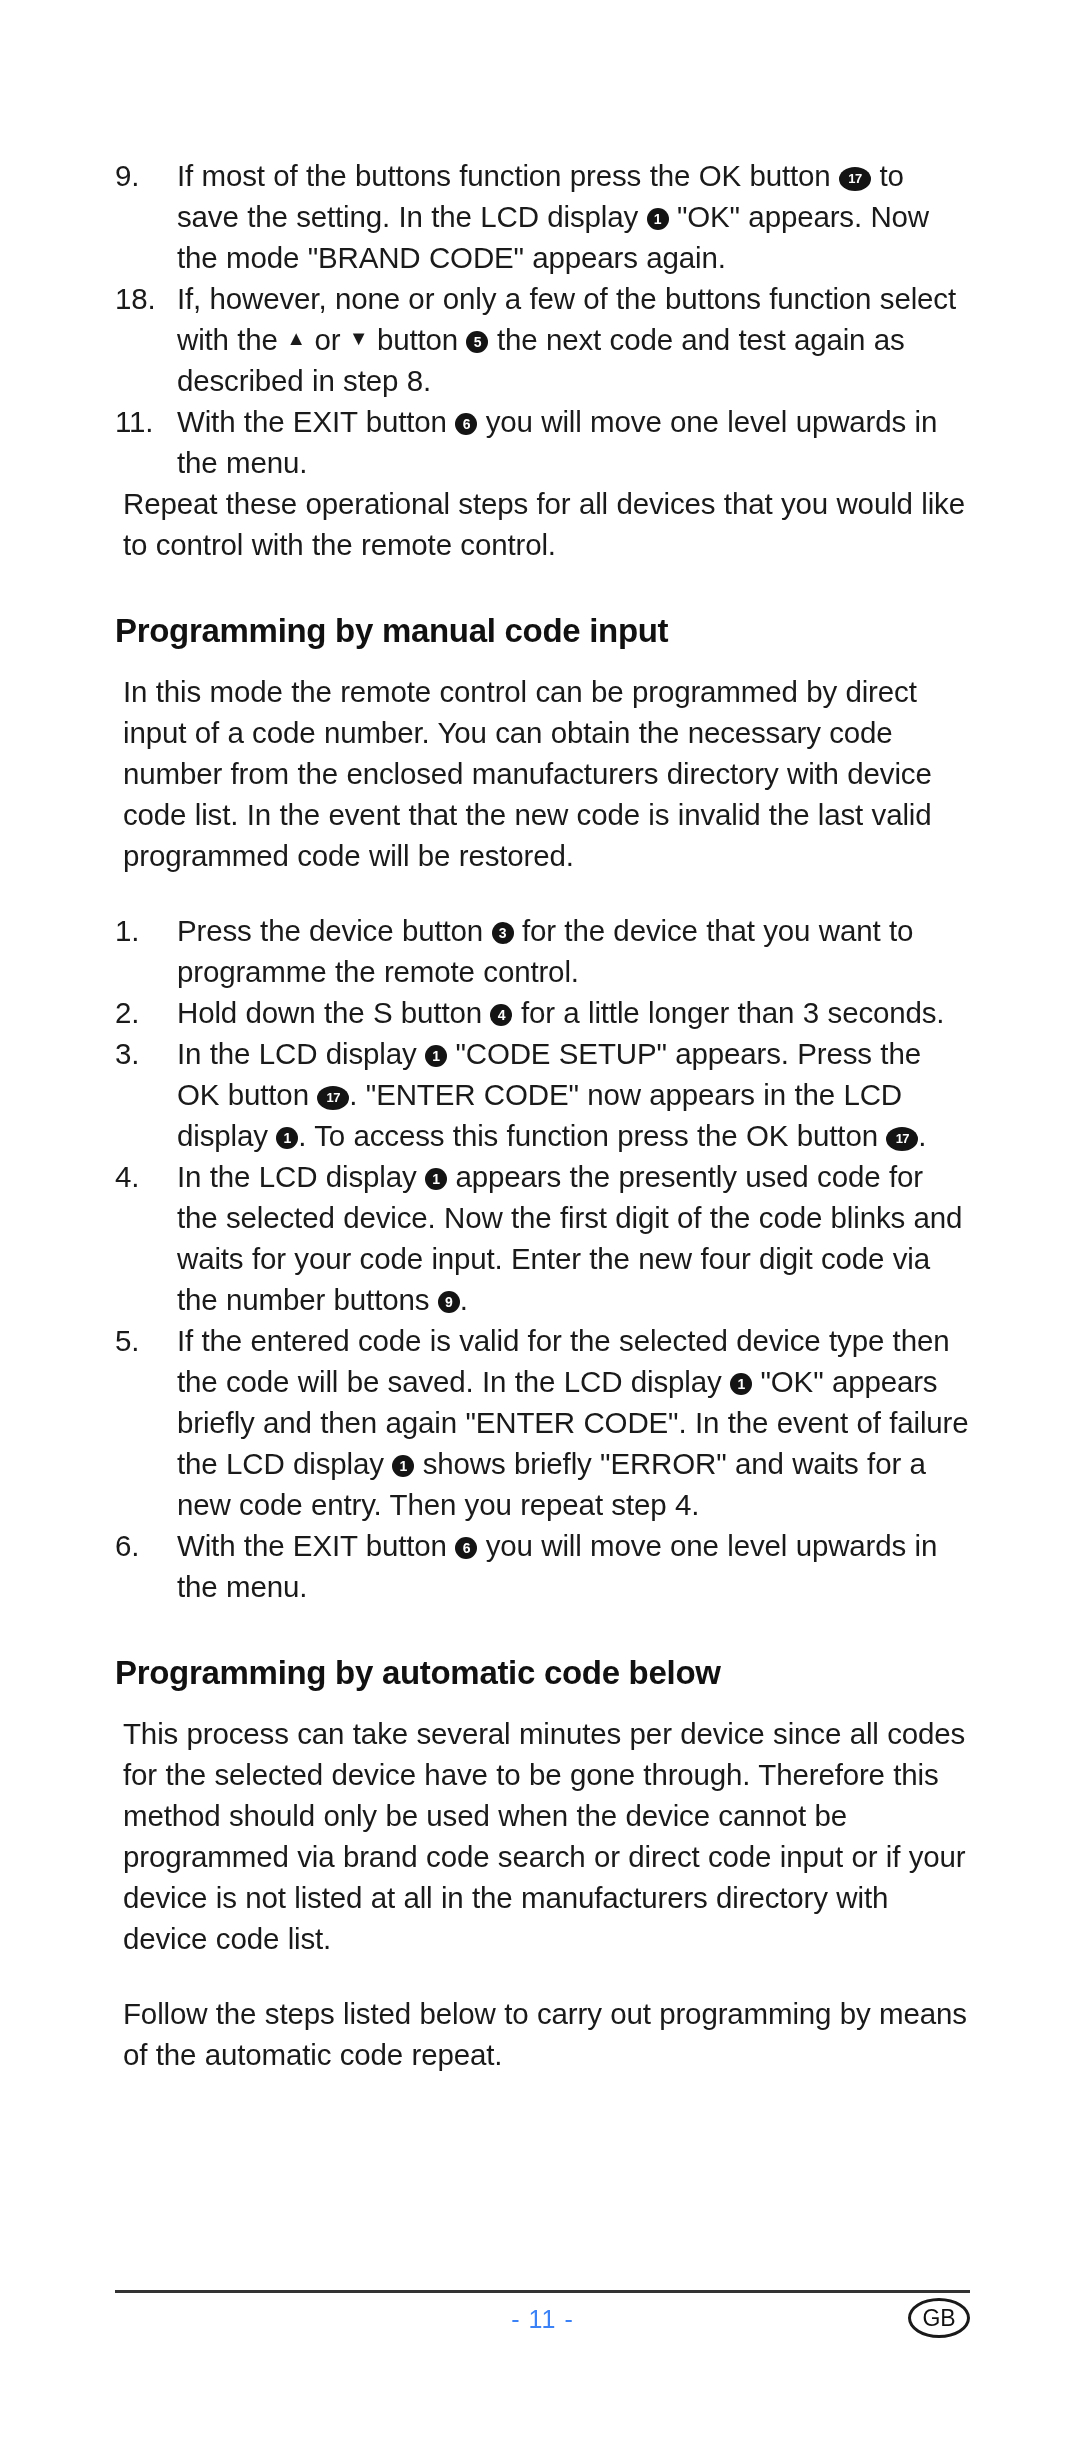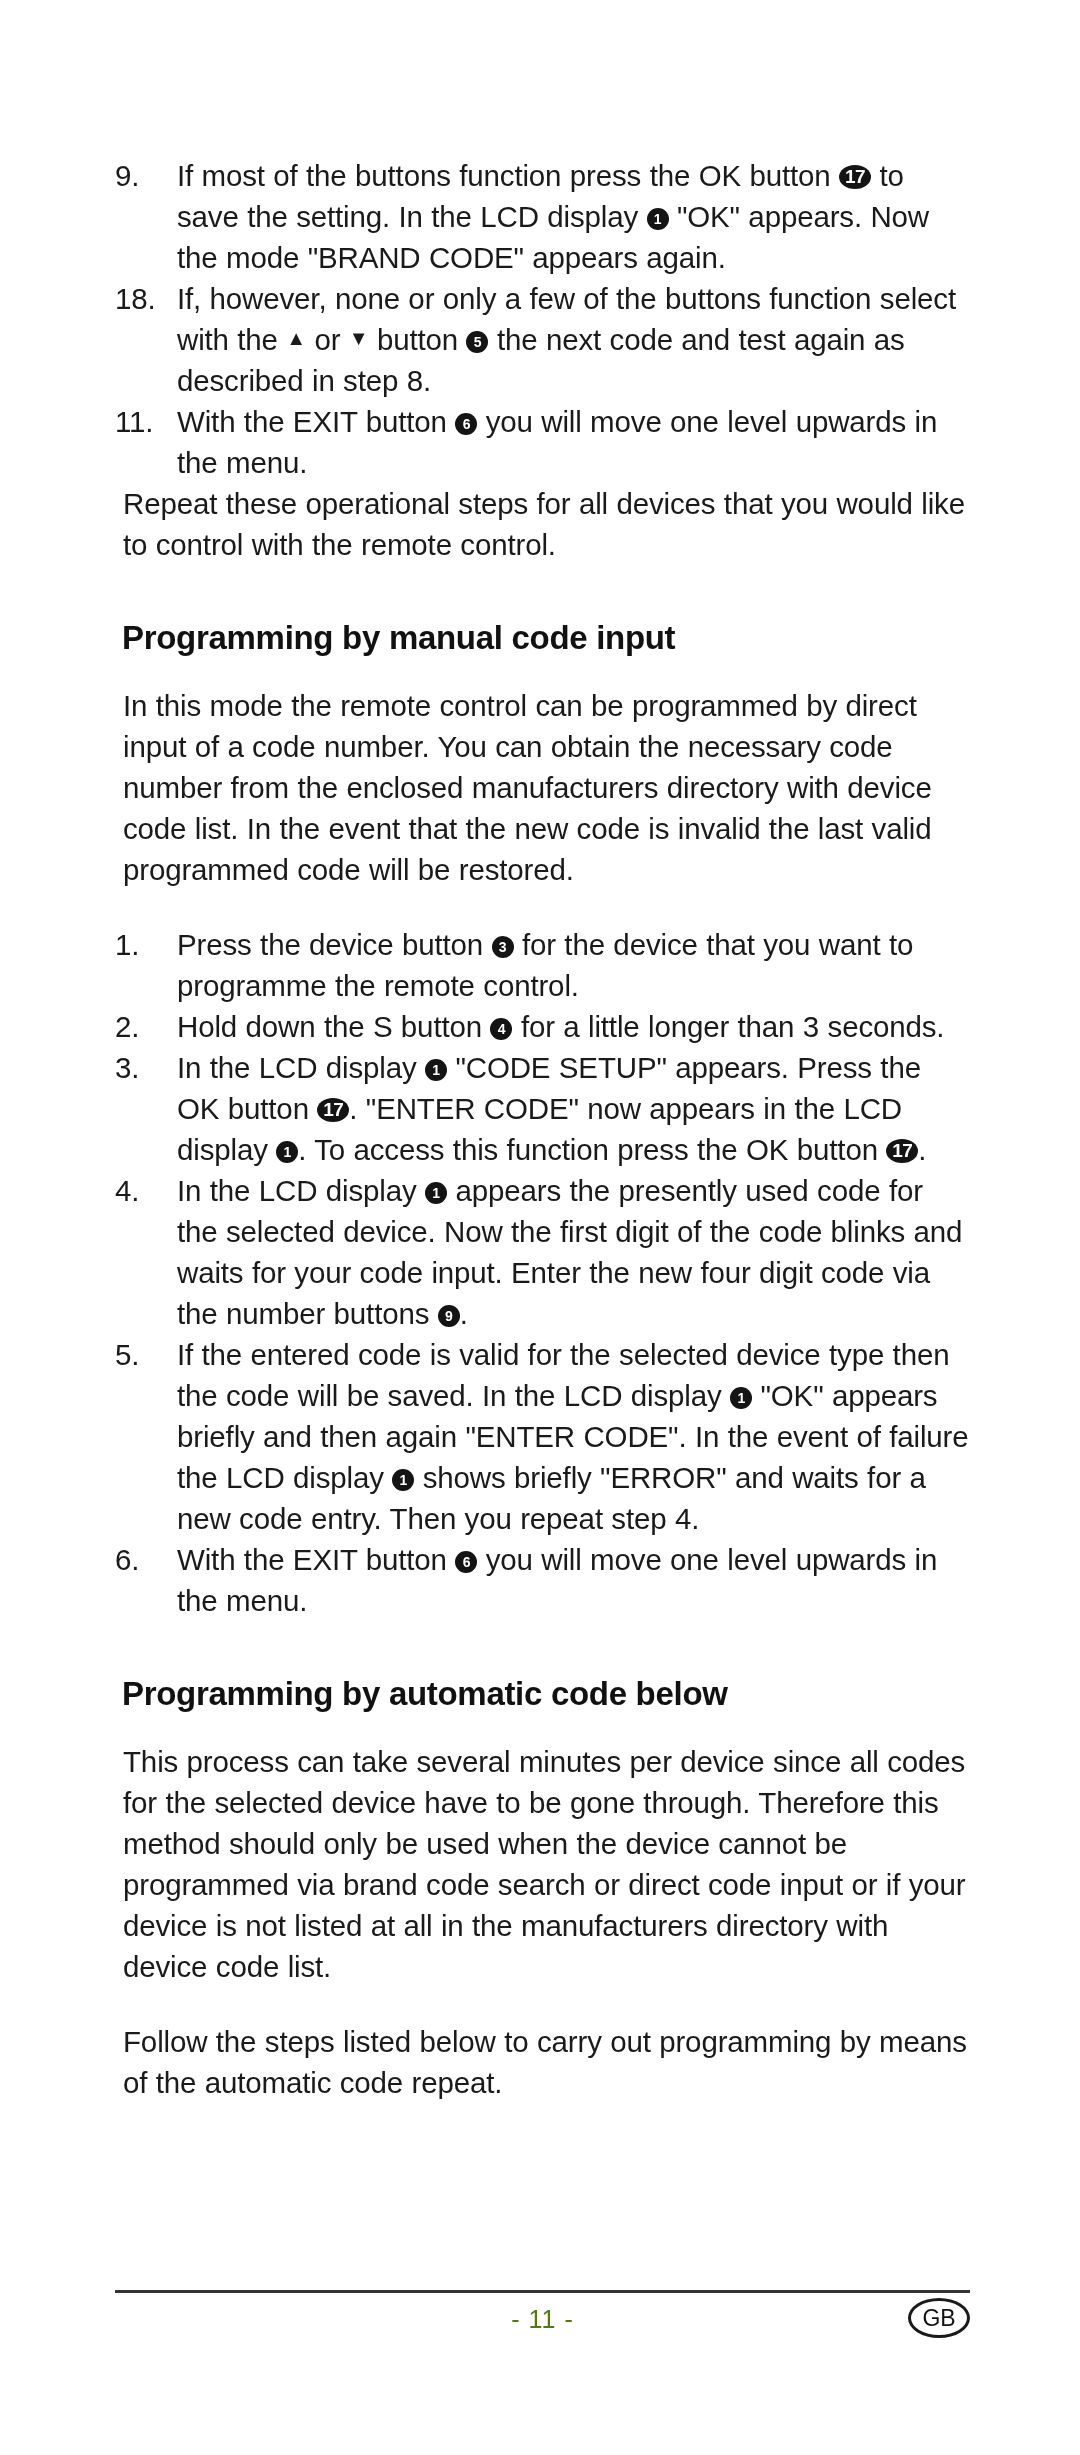--- a/index.html
+++ b/index.html
@@ -74,21 +74,21 @@
     line-height: 41px;
   }
   .olist.two-digit li { padding-left: 62px; }
 
   
   h2.heading {
     font-size: 33px;
     line-height: 40px;
     font-weight: bold;
     letter-spacing: -0.3px;
-    margin: 7px;
+    margin: 0;
     color: #111111;
   }
 
   
   .badge {
     display: inline-block;
     width: 22px;
     height: 22px;
     border-radius: 50%;
     background: #141414;
@@ -100,21 +100,21 @@
     font-family: "Liberation Sans", "DejaVu Sans", sans-serif;
     vertical-align: 1px;
     letter-spacing: -0.5px;
     position: relative;
     top: -2px;
   }
   .badge.wide {
     width: 32px;
     height: 24px;
     line-height: 24px;
-    font-size: 19px;
+    font-size: 13px;
   }
 
   
   .arrow {
     display: inline-block;
     font-size: 20px;
     line-height: 1;
     vertical-align: 2px;
     position: relative;
     top: -3px;
@@ -137,21 +137,21 @@
     background: #333333;
   }
   .footer-pageno {
     position: absolute;
     left: 0;
     top: 14px;
     width: 855px;
     text-align: center;
     font-size: 25px;
     line-height: 30px;
-    color: #4d7c0f;
+    color: #3b82f6;
     letter-spacing: 1px;
   }
   .footer-locale {
     position: absolute;
     right: 0;
     top: 8px;
     width: 62px;
     height: 40px;
     border: 3px solid #1a1a1a;
     border-radius: 50%;

